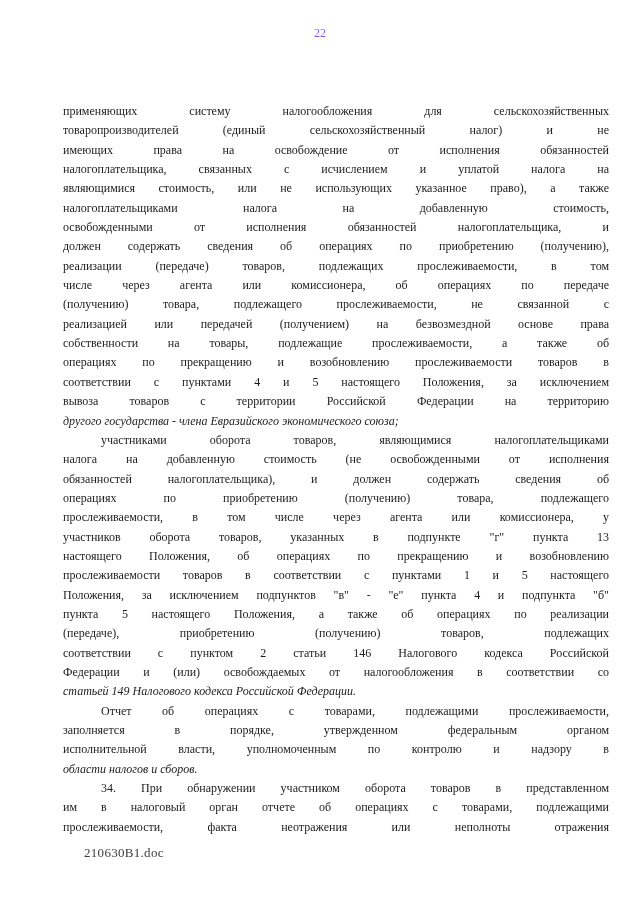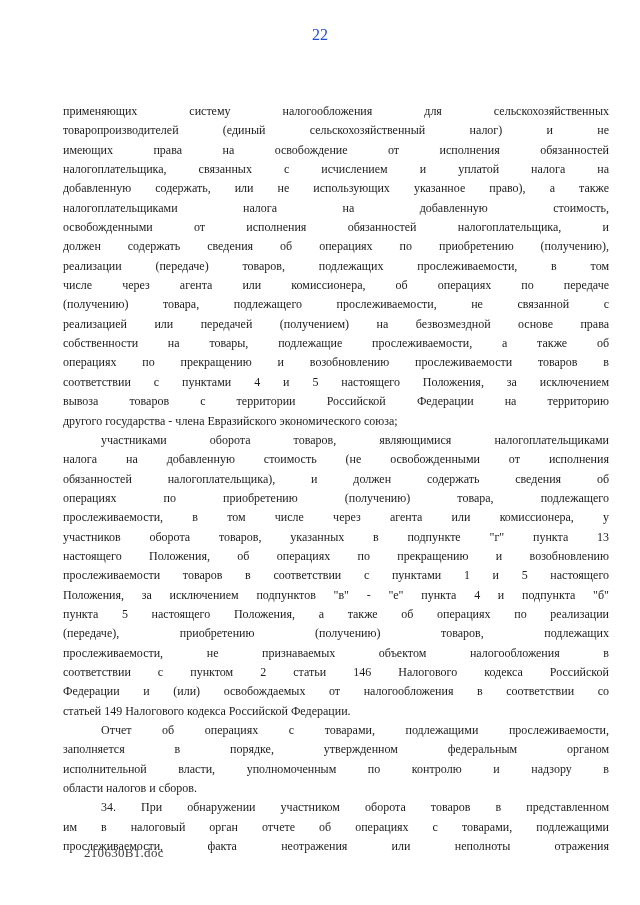--- a/index.html
+++ b/index.html
@@ -15,38 +15,39 @@
     overflow: hidden;
     font-family: "Liberation Serif", "DejaVu Serif", serif;
     color: #1c1c1c;
   }
   .page-number {
     position: absolute;
     top: 26px;
     left: 0;
     width: 640px;
     text-align: center;
-    font-size: 16px;
-    color: #1d4ed8;
+    font-size: 12px;
+    color: #8b5cf6;
   }
   .text-block {
     position: absolute;
     left: 63px;
     top: 60px;
     width: 546px;
     font-size: 12px;
     margin-top: 42px;
   }
   .line {
     line-height: 19.35px;
     text-align: justify;
     text-align-last: justify;
   }
   .line.para-end {
     text-align-last: left;
+    font-style: italic;
   }
   .line.indent {
     text-indent: 38px;
   }
   .doc-footer {
     position: absolute;
     left: 84px;
     top: 845px;
     font-size: 13px;
     letter-spacing: 0.3px;
@@ -57,21 +58,21 @@
 <body>
 
 <div class="page">
   <div class="page-number">22</div>
 
   <div class="text-block">
       <div class="line">применяющих систему налогообложения для сельскохозяйственных</div>
       <div class="line">товаропроизводителей (единый сельскохозяйственный налог) и не</div>
       <div class="line">имеющих права на освобождение от исполнения обязанностей</div>
       <div class="line">налогоплательщика, связанных с исчислением и уплатой налога на</div>
-      <div class="line">добавленную содержать, или не использующих указанное право), а также</div>
+      <div class="line">являющимися стоимость, или не использующих указанное право), а также</div>
       <div class="line">налогоплательщиками налога на добавленную стоимость,</div>
       <div class="line">освобожденными от исполнения обязанностей налогоплательщика, и</div>
       <div class="line">должен содержать сведения об операциях по приобретению (получению),</div>
       <div class="line">реализации (передаче) товаров, подлежащих прослеживаемости, в том</div>
       <div class="line">числе через агента или комиссионера, об операциях по передаче</div>
       <div class="line">(получению) товара, подлежащего прослеживаемости, не связанной с</div>
       <div class="line">реализацией или передачей (получением) на безвозмездной основе права</div>
       <div class="line">собственности на товары, подлежащие прослеживаемости, а также об</div>
       <div class="line">операциях по прекращению и возобновлению прослеживаемости товаров в</div>
       <div class="line">соответствии с пунктами 4 и 5 настоящего Положения, за исключением</div>
@@ -81,21 +82,20 @@
       <div class="line">налога на добавленную стоимость (не освобожденными от исполнения</div>
       <div class="line">обязанностей налогоплательщика), и должен содержать сведения об</div>
       <div class="line">операциях по приобретению (получению) товара, подлежащего</div>
       <div class="line">прослеживаемости, в том числе через агента или комиссионера, у</div>
       <div class="line">участников оборота товаров, указанных в подпункте "г" пункта 13</div>
       <div class="line">настоящего Положения, об операциях по прекращению и возобновлению</div>
       <div class="line">прослеживаемости товаров в соответствии с пунктами 1 и 5 настоящего</div>
       <div class="line">Положения, за исключением подпунктов "в" - "е" пункта 4 и подпункта "б"</div>
       <div class="line">пункта 5 настоящего Положения, а также об операциях по реализации</div>
       <div class="line">(передаче), приобретению (получению) товаров, подлежащих</div>
-      <div class="line">прослеживаемости, не признаваемых объектом налогообложения в</div>
       <div class="line">соответствии с пунктом 2 статьи 146 Налогового кодекса Российской</div>
       <div class="line">Федерации и (или) освобождаемых от налогообложения в соответствии со</div>
       <div class="line para-end">статьей 149 Налогового кодекса Российской Федерации.</div>
       <div class="line indent">Отчет об операциях с товарами, подлежащими прослеживаемости,</div>
       <div class="line">заполняется в порядке, утвержденном федеральным органом</div>
       <div class="line">исполнительной власти, уполномоченным по контролю и надзору в</div>
       <div class="line para-end">области налогов и сборов.</div>
       <div class="line indent">34. При обнаружении участником оборота товаров в представленном</div>
       <div class="line">им в налоговый орган отчете об операциях с товарами, подлежащими</div>
       <div class="line">прослеживаемости, факта неотражения или неполноты отражения</div>

